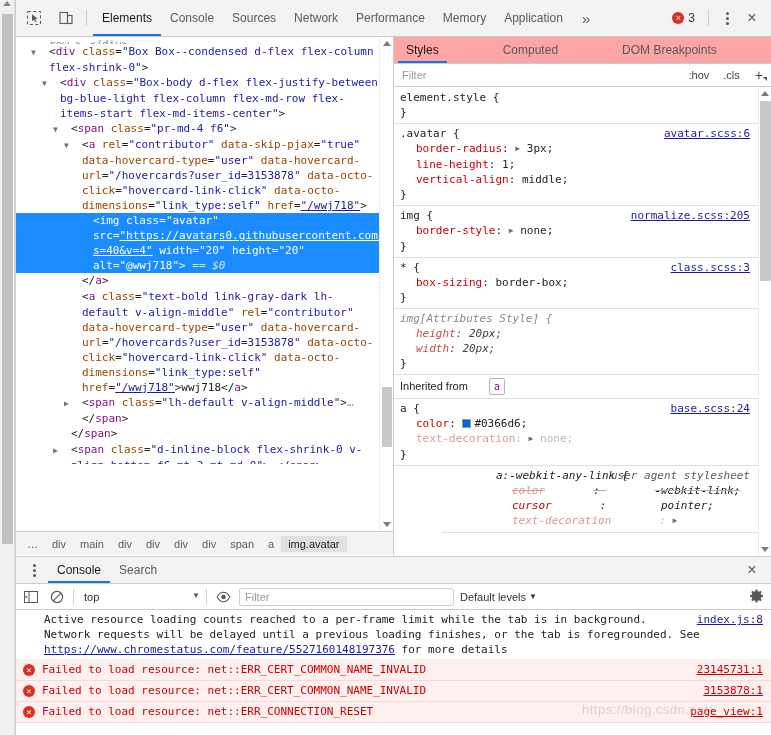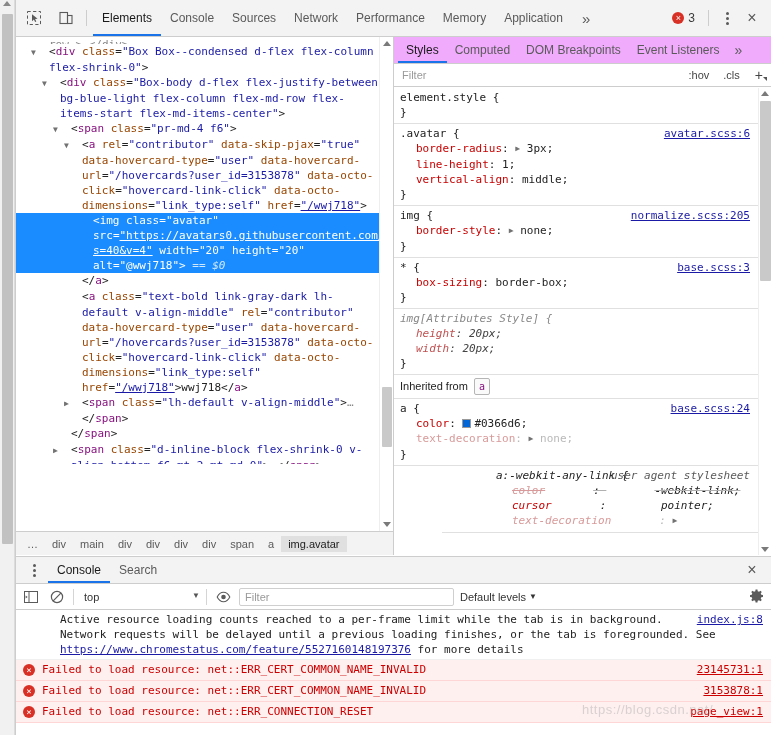--- a/index.html
+++ b/index.html
@@ -167,22 +167,22 @@
     overflow:hidden;
   }
   .crumb { padding:2px 7px; cursor:pointer; white-space:nowrap; }
   .crumb.active { background:#e0e0e0; color:#222; }
 
   
   #styles-pane {
     position:relative; flex:1; background:#fff; overflow:hidden;
   }
   #styles-tabs {
-    height:27px; background:#f0abfc; border-bottom:1px solid #cdcdcd;
-    display:flex; align-items:center; padding-left:4px;
+    height:27px; background:#fca5a5; border-bottom:1px solid #cdcdcd;
+    display:flex; align-items:center; padding-left:4px;gap:48px;
   }
   .stab {
     font-size:12px; color:#5a5a5a; padding:0 8px; height:26px;
     display:flex; align-items:center; cursor:pointer; white-space:nowrap;
   }
   .stab.active { color:#1a1a1a; box-shadow: inset 0 -2px 0 #1a73e8; }
   .stab-more { font-size:14px; color:#5a5a5a; padding:0 7px; cursor:pointer;
     display:flex;align-items:center;height:26px; }
 
   #styles-filterbar {
@@ -256,21 +256,21 @@
   .dim .prop { color:#d89a9a; }
   .strike { text-decoration: line-through; color:#b0b0b0; }
   .strike .prop { color:#d89a9a; text-decoration: line-through; }
   .attr-rule .sel { color:#888; font-style:italic; }
   .attr-rule .prop { color:#c05050; font-style:italic; }
   .attr-rule .pval { color:#444; font-style:italic; }
   .inherited-header {
     padding:3px 6px; font-size:11px; color:#222;
     font-family:"Liberation Sans", sans-serif;
     border-bottom:1px solid #e0e0e0;
-    display:flex; align-items:center; gap:6px;
+    display:flex; align-items:center; gap:21px;
   }
   .inh-chip {
     border:1px solid #b5b5b5; border-radius:2px; padding:0 4px;
     font-family:"DejaVu Sans Mono", monospace; font-size:10px;
     background:#fafafa; color:#881280; cursor:pointer;
   }
   .color-swatch {
     display:inline-block; width:9px; height:9px;
     border:1px solid #999; vertical-align:-1px; margin-right:3px;
   }
@@ -321,21 +321,21 @@
 
   #console-messages {
     position:absolute; top:53px; left:0; right:0; bottom:0; overflow:hidden;
     font-family:"DejaVu Sans Mono","Liberation Mono",monospace;
     font-size:11px; line-height:15px;
   }
   .msg {
     position:relative; padding:2px 6px 2px 8px;
     border-bottom:1px solid #f0f0f0; color:#222;
   }
-  .msg-violation { background:#fff; padding-left:44px; }
+  .msg-violation { background:#fff; padding-left:28px; }
   .msg-error {
     background:#fff0f0; border-bottom:1px solid #ffd6d6;
     color:#c00; padding-left:26px; min-height:21px;
   }
   .err-icon {
     position:absolute; left:7px; top:4px;
     width:12px;height:12px;border-radius:50%;background:#d93025;
     color:#fff;font-size:9px;line-height:12px;text-align:center;
   }
   .err-icon::after{content:"\00d7";}
@@ -463,21 +463,21 @@
             <div class="decl"><span class="prop">line-height</span><span class="pval">: </span><span class="pval">1;</span></div>
             <div class="decl"><span class="prop">vertical-align</span><span class="pval">: </span><span class="pval">middle;</span></div>
             <div class="rule-head">}</div>
           </div>
           <div class="rule">
             <div class="rule-head"><span class="sel">img {</span><span class="origin">normalize.scss:205</span></div>
             <div class="decl"><span class="prop">border-style</span><span class="pval">: </span><span class="tri">▶</span><span class="pval"> </span><span class="pval">none;</span></div>
             <div class="rule-head">}</div>
           </div>
           <div class="rule">
-            <div class="rule-head"><span class="sel">* {</span><span class="origin">base.scss:3</span></div>
+            <div class="rule-head"><span class="sel">* {</span><span class="origin">class.scss:3</span></div>
             <div class="decl"><span class="prop">box-sizing</span><span class="pval">: </span><span class="pval">border-box;</span></div>
             <div class="rule-head">}</div>
           </div>
           <div class="rule attr-rule">
             <div class="rule-head"><span class="sel">img[Attributes Style] {</span></div>
             <div class="decl"><span class="prop">height</span><span class="pval">: </span><span class="pval">20px;</span></div>
             <div class="decl"><span class="prop">width</span><span class="pval">: </span><span class="pval">20px;</span></div>
             <div class="rule-head">}</div>
           </div>
           <div class="inherited-header">

